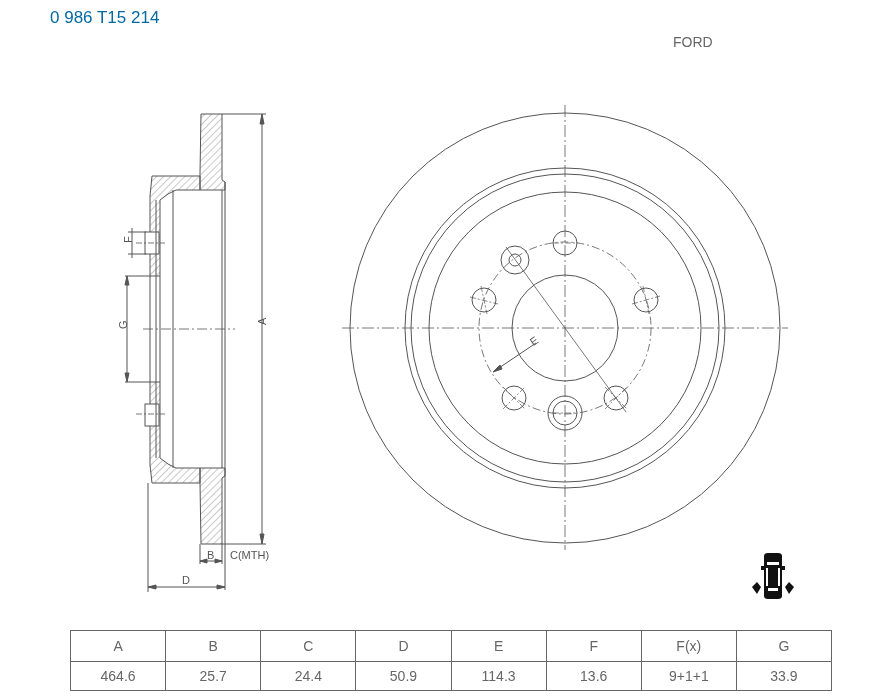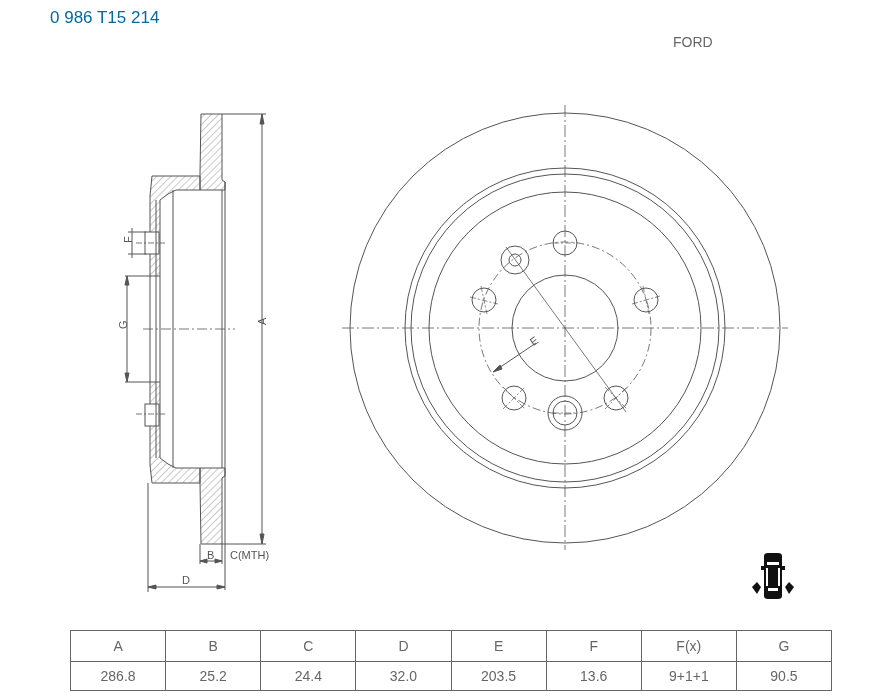--- a/index.html
+++ b/index.html
@@ -148,23 +148,23 @@
     <td>A</td>
     <td>B</td>
     <td>C</td>
     <td>D</td>
     <td>E</td>
     <td>F</td>
     <td>F(x)</td>
     <td>G</td>
   </tr>
   <tr>
-    <td>286.8</td>
-    <td>25.2</td>
+    <td>464.6</td>
+    <td>25.7</td>
     <td>24.4</td>
-    <td>32.0</td>
-    <td>203.5</td>
+    <td>50.9</td>
+    <td>114.3</td>
     <td>13.6</td>
     <td>9+1+1</td>
-    <td>90.5</td>
+    <td>33.9</td>
   </tr>
 </tbody>
   </table>
 
 </body></html>

